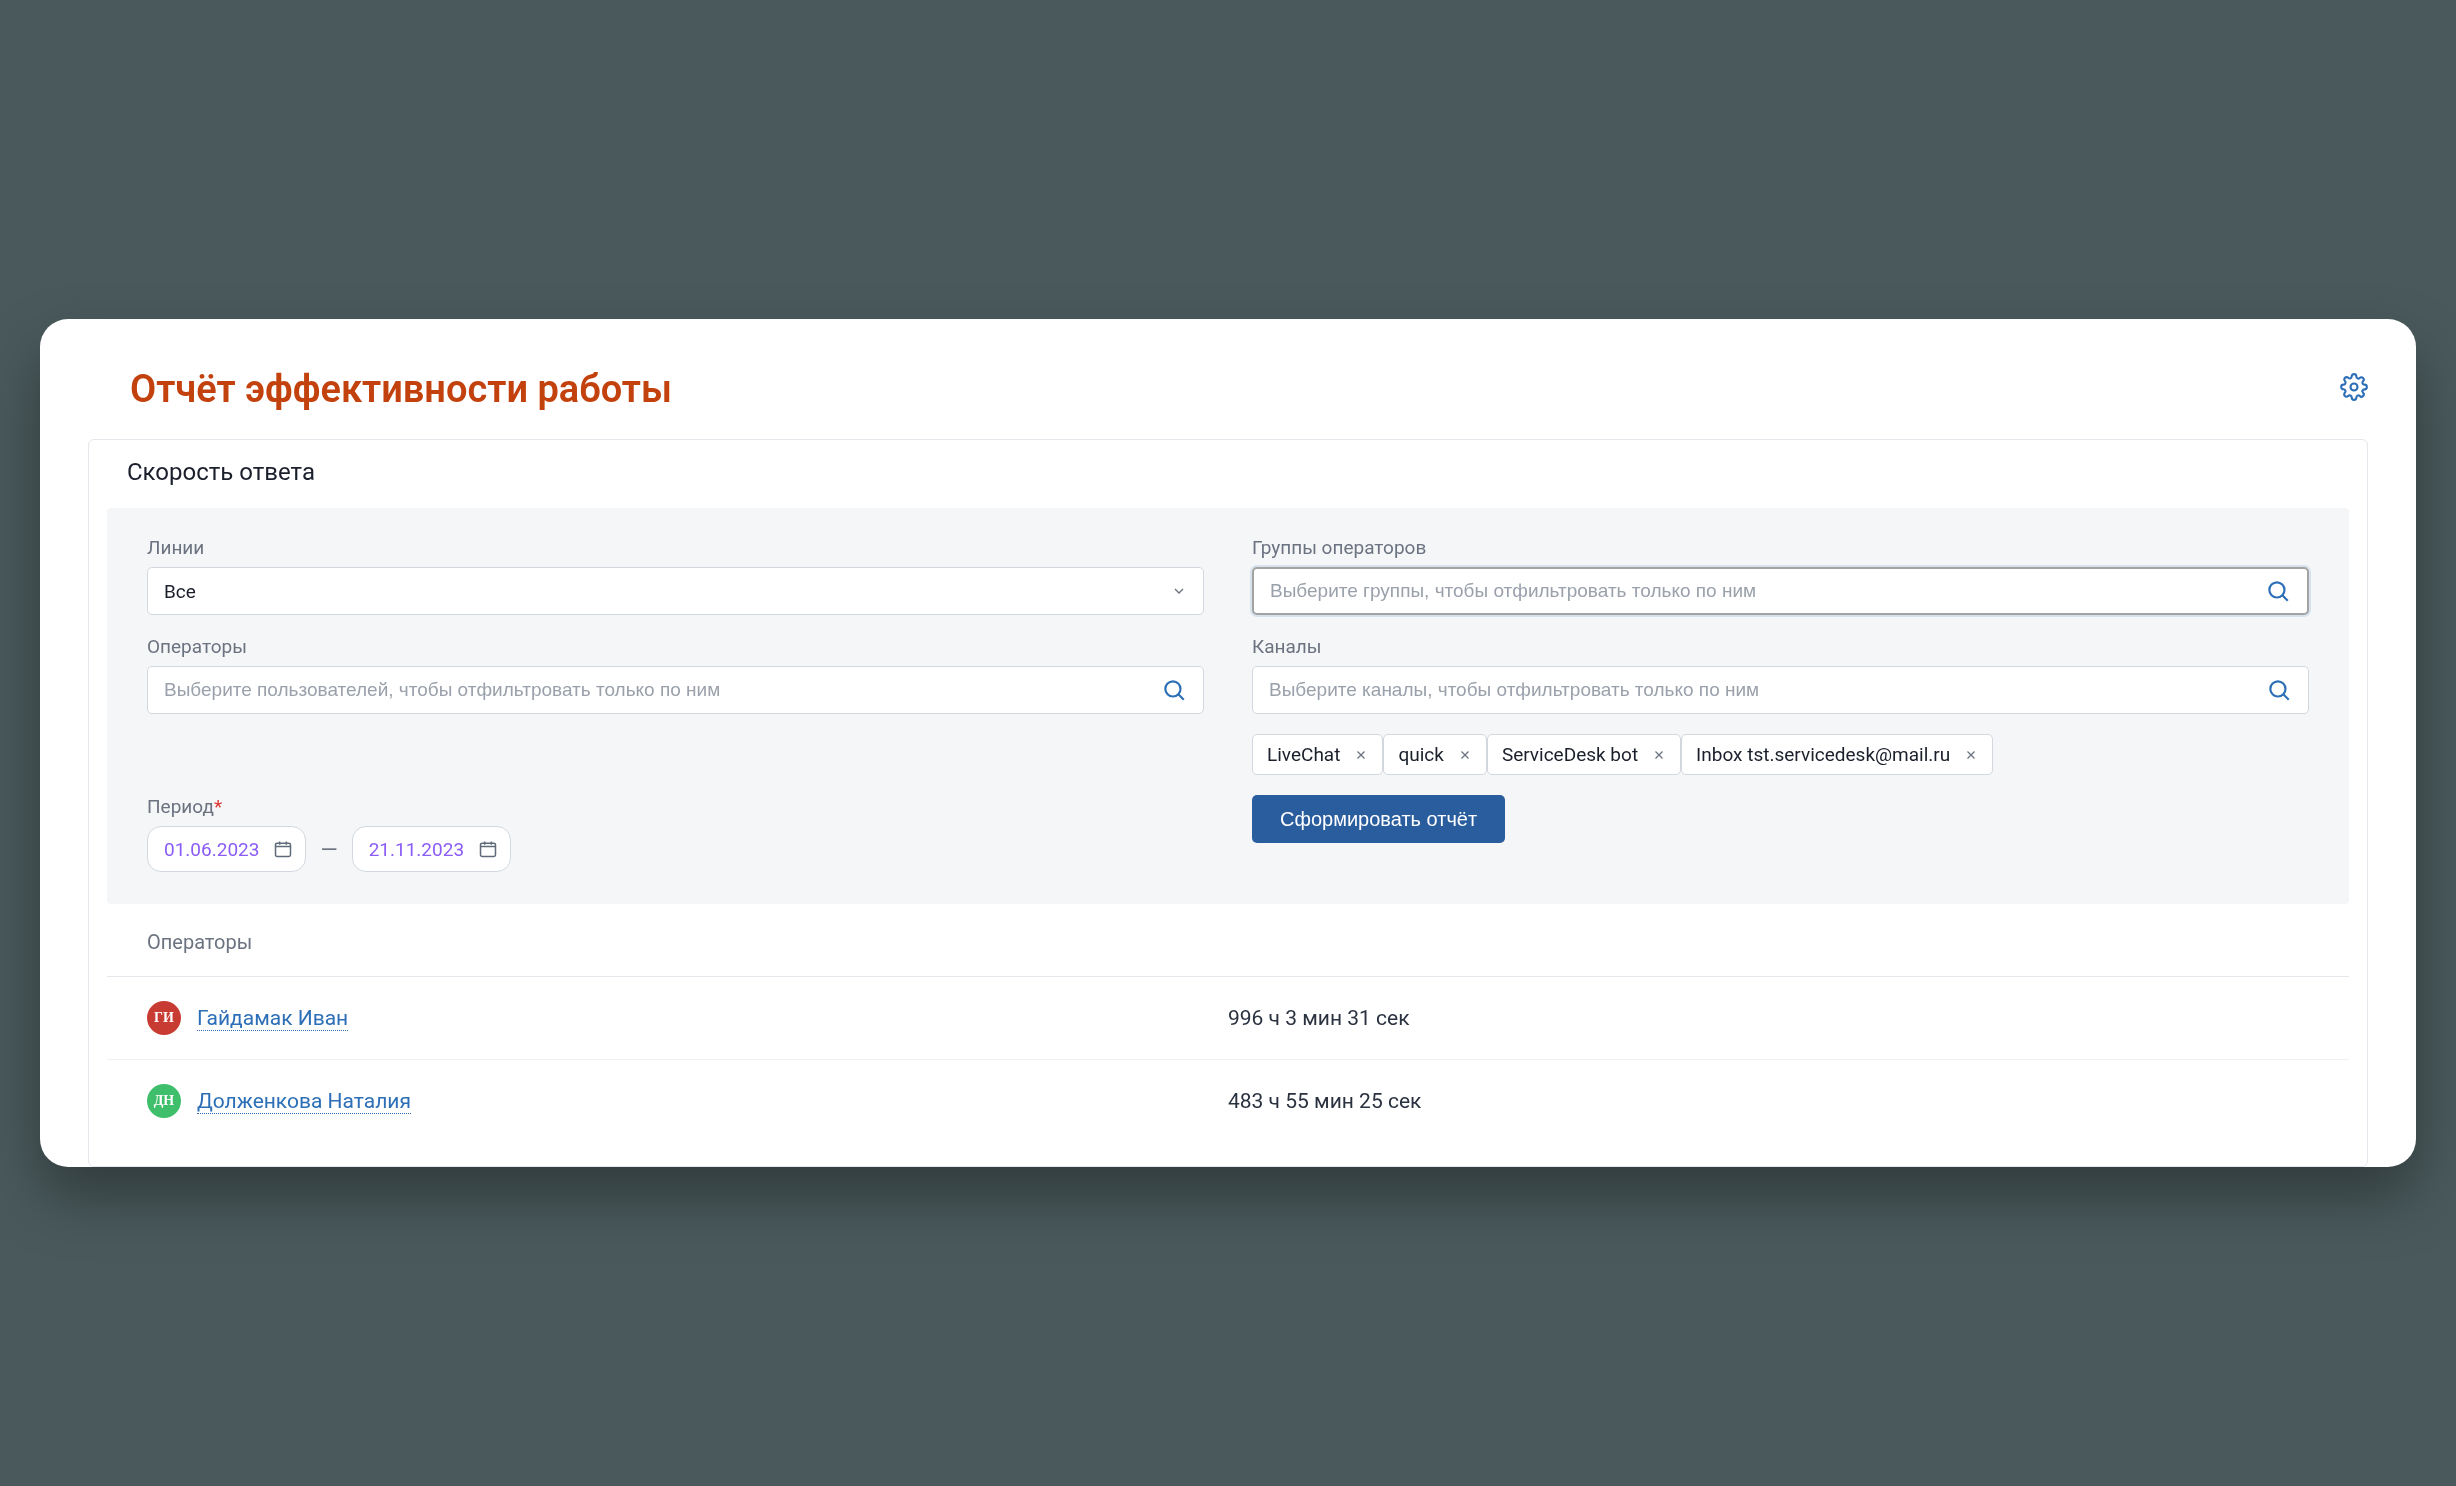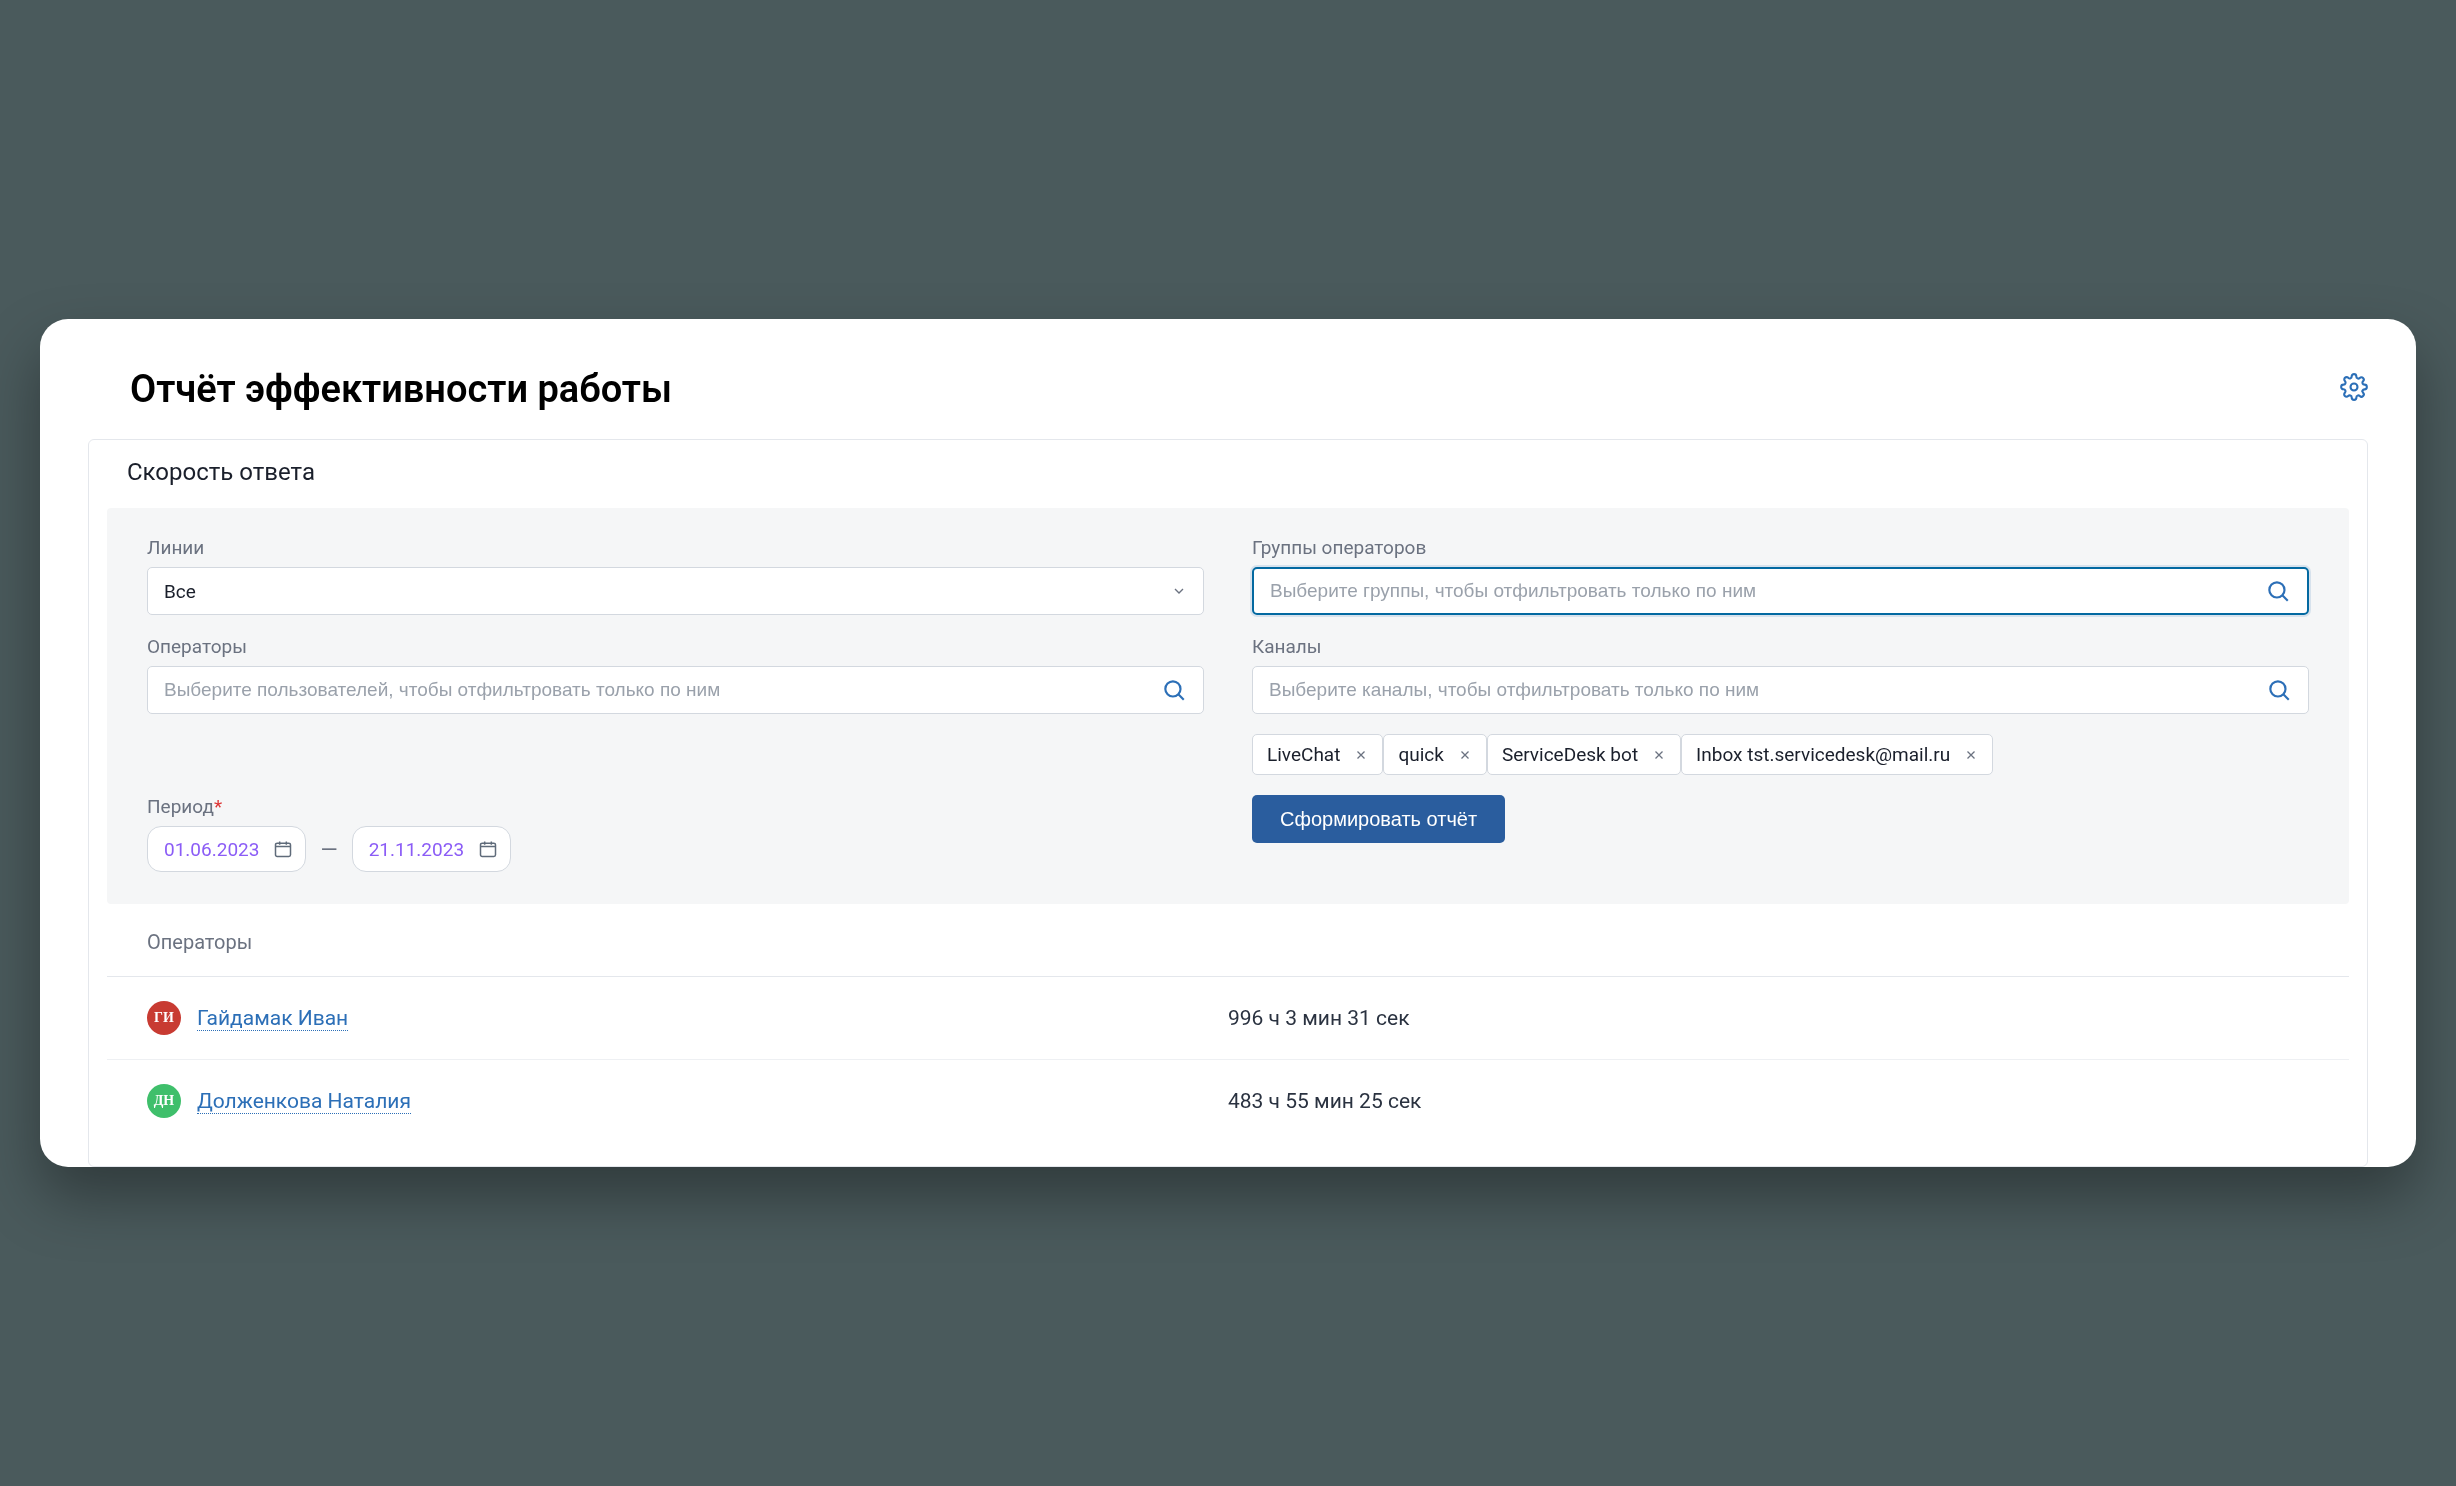--- a/index.html
+++ b/index.html
@@ -23,21 +23,21 @@
   }
   .header {
     display: flex;
     align-items: center;
     justify-content: space-between;
     padding: 10px 48px 28px 90px;
   }
   .page-title {
     font-size: 38px;
     font-weight: 600;
-    color: #000000;
+    color: #c2410c;
   }
   .gear-icon {
     width: 28px;
     height: 28px;
     color: #2c6fb7;
   }
   .panel {
     margin: 0 48px;
     border: 1px solid #e4e7ec;
     border-radius: 6px;
@@ -95,21 +95,21 @@
   }
   .search-input input {
     border: none;
     outline: none;
     flex: 1;
     font-size: 19px;
     background: transparent;
   }
   .search-input input::placeholder { color: #9aa1ab; }
   .search-input.focused {
-    border: 2px solid #0369a1;
+    border: 2px solid #a3a3a3;
     outline: 2px solid rgba(44,111,183,.15);
     gap: 6px;
   }
   .search-icon {
     width: 26px;
     height: 26px;
     color: #2c6fb7;
     flex-shrink: 0;
   }
   .chev-down {

